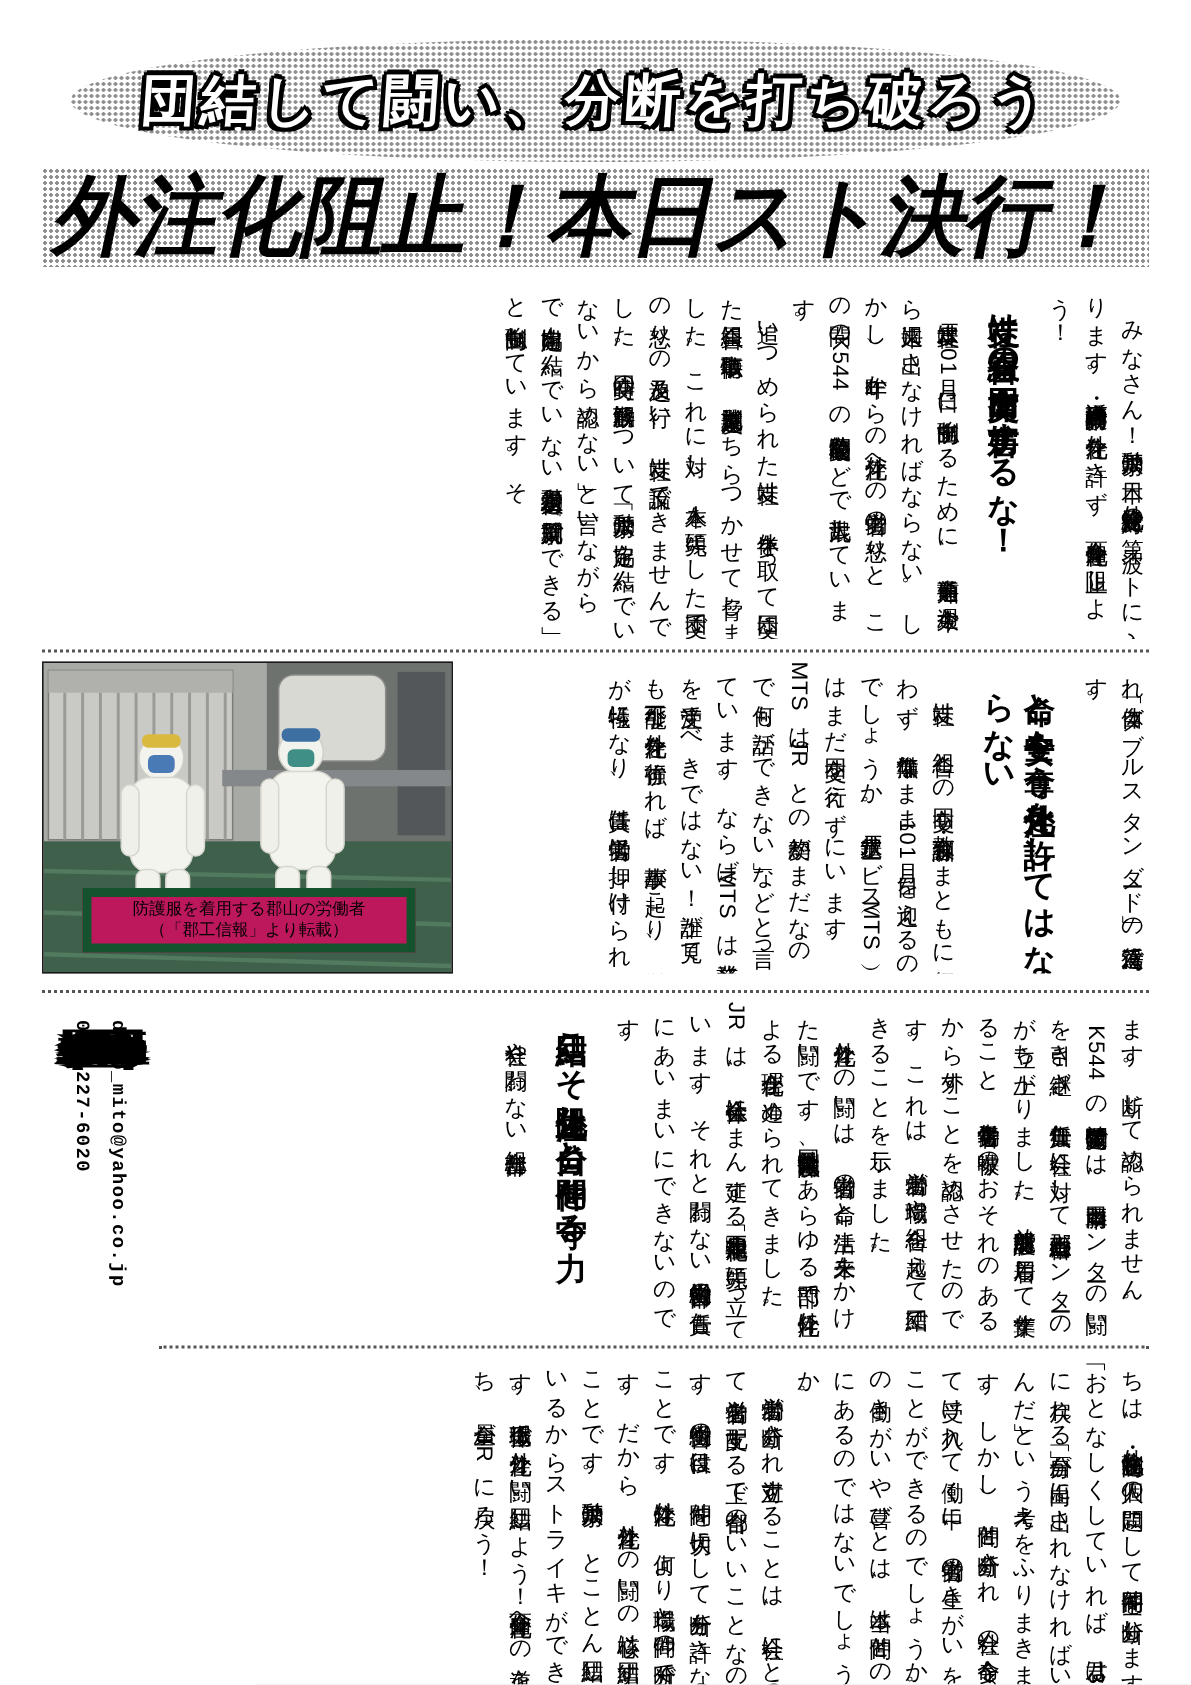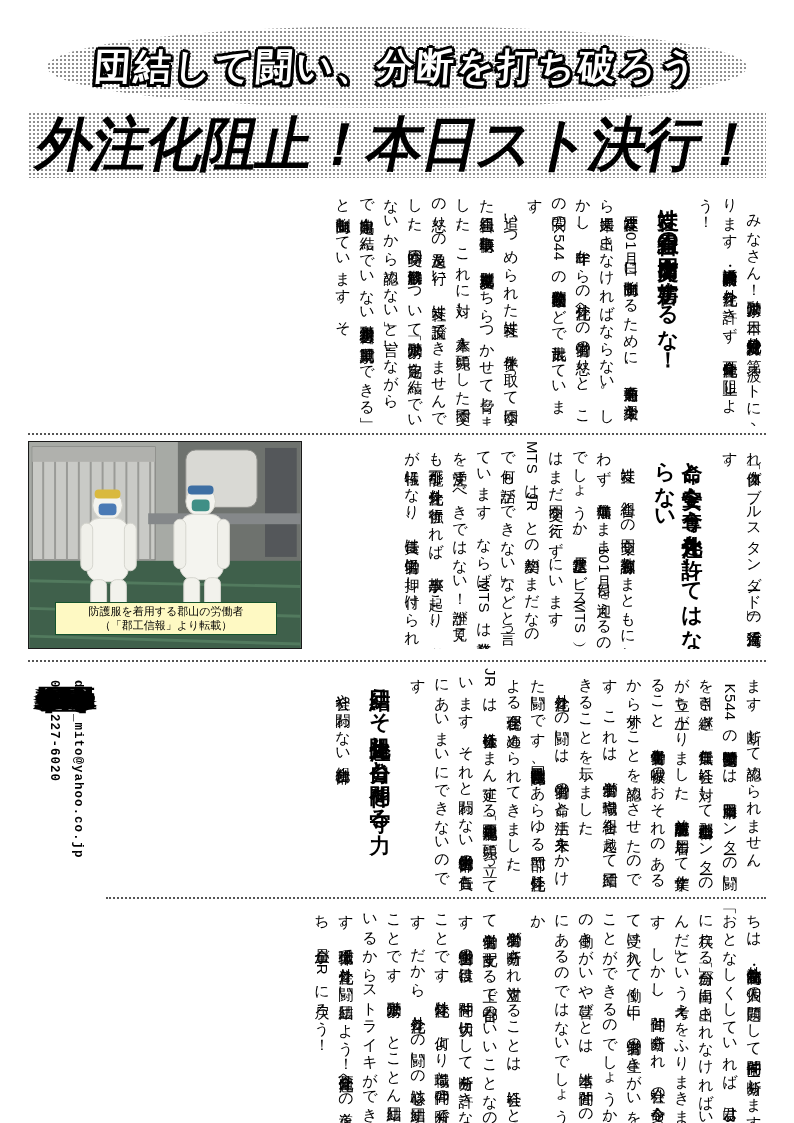--- a/index.html
+++ b/index.html
@@ -38,22 +38,22 @@
   .vband{ writing-mode:vertical-rl; text-orientation:mixed; overflow:hidden; }
   .vtext{ font-size:15px; line-height:24px; letter-spacing:0.5px; margin:0; }
   .vhead{ font-size:21px; line-height:27px; font-weight:bold; margin:0 12px; padding-top:6px; }
   .section-a{ height:238px; margin-top:10px; width:738px; }
   hr.dotted{ border:0; border-top:2px dotted #555; margin:7px 0 6px; }
   
   .section-b{ display:flex; height:212px; margin-top:2px; }
   .photo-wrap{ position:relative; width:274px; height:208px; border:1px solid #1a1a1a; flex:none; background:#8f9590; }
   .photo-wrap svg{ display:block; width:100%; height:100%; }
   .photo-caption{
-    position:absolute; left:26px; right:24px; bottom:13px; background:#fef9c3;
-    border:1px solid #14532d; text-align:center; font-size:11px; line-height:13.5px; padding:2px 1px;
+    position:absolute; left:26px; right:24px; bottom:13px; background:#be185d;
+    border:6px solid #14532d; text-align:center; font-size:11px; line-height:13.5px; padding:2px 1px;
   }
   .section-b .vband{ flex:1; height:208px; margin-left:6px; }
   
   .bottom{ display:flex; margin-top:2px; height:482px; }
   .union-col{ width:76px; flex:none; display:flex; flex-direction:column; align-items:center; }
   .union-name{
     writing-mode:vertical-rl; font-size:20.5px; font-weight:900; letter-spacing:0.5px;
     transform:scaleX(3.05); transform-origin:50% 0; white-space:nowrap; margin-top:2px;
   }
   .union-contact{

